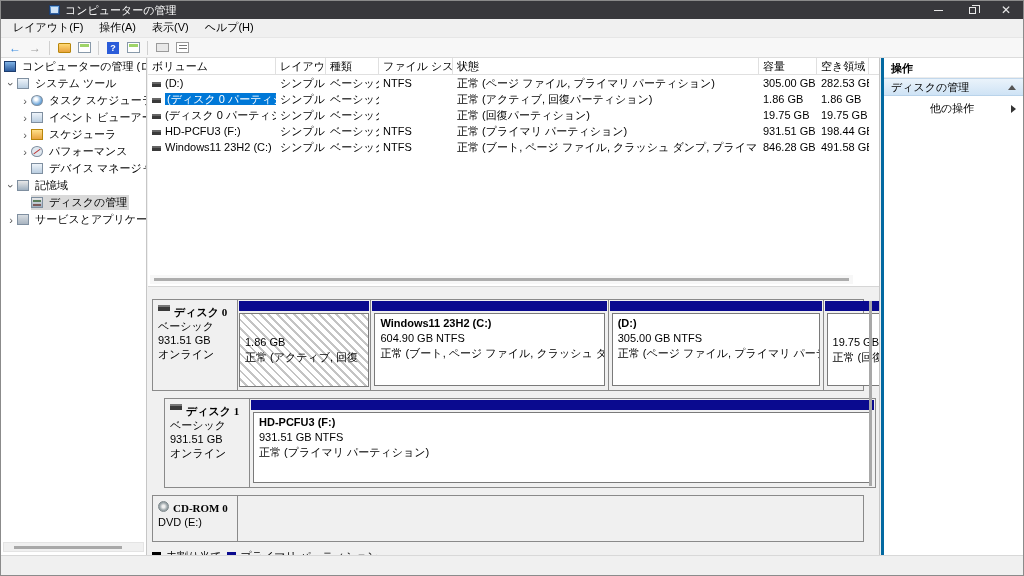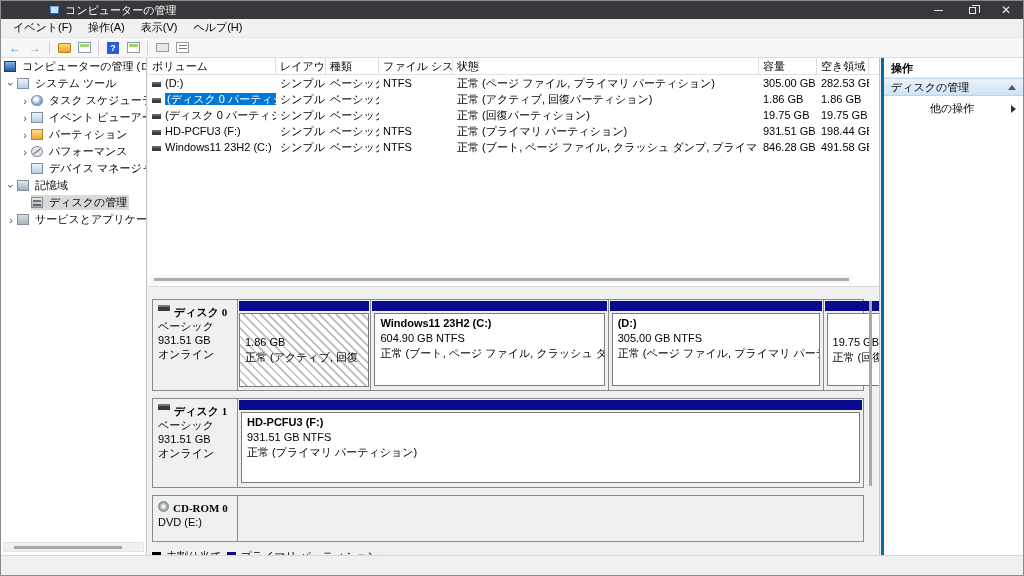--- a/index.html
+++ b/index.html
@@ -73,21 +73,21 @@
   .c0{width:128px;} .c1{width:50px;} .c2{width:53px;} .c3{width:74px;} .c4{width:306px;} .c5{width:58px;} .c6{width:52px;}
   .vol-ico { display:inline-block; width:9px; height:5px; background:#3a3a3a; border-top:2px solid #666; margin-right:4px; flex:none; }
   .sel-label { background:#0078d7; color:#fff; padding:0 2px; }
   .list-hscroll { position:absolute; left:2px; right:26px; bottom:2px; height:9px; background:#f7f7f7; }
   .list-hscroll .thumb { position:absolute; left:4px; right:4px; top:3px; height:3px; background:#adadad; }
 
   
   .splitter { position:absolute; left:0; top:228px; right:0; height:7px; background:#f0f0f0; border-top:1px solid #d6d6d6; }
   .graphical { position:absolute; left:0; top:235px; right:0; bottom:0; background:#f0f0f0; padding:6px 0 0 4px; overflow:hidden; }
   .disk-row { width:712px; border:1px solid #8a8a8a; display:flex; background:#f0f0f0; margin-bottom:7px; }
-  .row-d0 { height:92px; } .row-d1 { height:90px; } .row-cd { height:47px; }
+  .row-d0 { height:92px; } .row-d1 { height:90px;margin-left:12px; } .row-cd { height:47px; }
   .disk-label { width:85px; flex:none; border-right:1px solid #8a8a8a; padding:5px 2px 0 5px; line-height:14px; }
   .disk-name { font-weight:bold; display:flex; align-items:flex-start;font-family:Liberation Serif, serif; }
   .drive-ico { width:12px; height:6px; background:#3a3a3a; border-top:2px solid #777; margin-right:4px; flex:none; }
   .cd-ico { width:11px; height:11px; border-radius:50%; background:radial-gradient(circle,#f0f0f0 20%,#9aa4a8 60%); border:1px solid #7d878b; margin-right:4px; flex:none; }
   .parts { flex:1; display:flex; }
   .part { position:relative; border-right:1px solid #8a8a8a; display:flex; flex-direction:column; }
   .part:last-child { border-right:none; }
   .part-bar { height:10px; background:#0a0a8f; margin:1px 1px 0 1px; flex:none; }
   .part-box { flex:1; margin:2px 3px 4px 3px; border:1px solid #7a7a7a; background:#fff; padding:2px 5px; overflow:hidden; line-height:15px; white-space:nowrap; display:flex; flex-direction:column; }
   .part-box.centered { justify-content:center; }
@@ -118,21 +118,21 @@
           <i></i>
         </div>
       <div class="win-btn btn-restore">
           <i></i>
         </div>
       <div class="win-btn btn-close">✕</div>
     </div>
   </div>
 
   <div class="menubar">
-    <div class="menu-item">イベント(F)</div>
+    <div class="menu-item">レイアウト(F)</div>
     <div class="menu-item">操作(A)</div>
     <div class="menu-item">表示(V)</div>
     <div class="menu-item">ヘルプ(H)</div>
   </div>
 
   <div class="toolbar">
     <div class="tb-icon arrow-back">←</div>
     <div class="tb-icon arrow-fwd">→</div>
     <div class="tb-sep"></div>
     <div class="tb-icon">
@@ -173,21 +173,21 @@
       <span class="tree-label">タスク スケジューラ</span>
     </div>
     <div class="tree-row lvl2">
       <span class="tree-arrow">›</span>
       <span class="tree-ico"></span>
       <span class="tree-label">イベント ビューアー</span>
     </div>
     <div class="tree-row lvl2">
       <span class="tree-arrow">›</span>
       <span class="tree-ico ico-shared-folders"></span>
-      <span class="tree-label">パーティション</span>
+      <span class="tree-label">スケジューラ</span>
     </div>
     <div class="tree-row lvl2">
       <span class="tree-arrow">›</span>
       <span class="tree-ico ico-performance"></span>
       <span class="tree-label">パフォーマンス</span>
     </div>
     <div class="tree-row lvl2">
       <span class="tree-arrow"></span>
       <span class="tree-ico"></span>
       <span class="tree-label">デバイス マネージャー</span>

